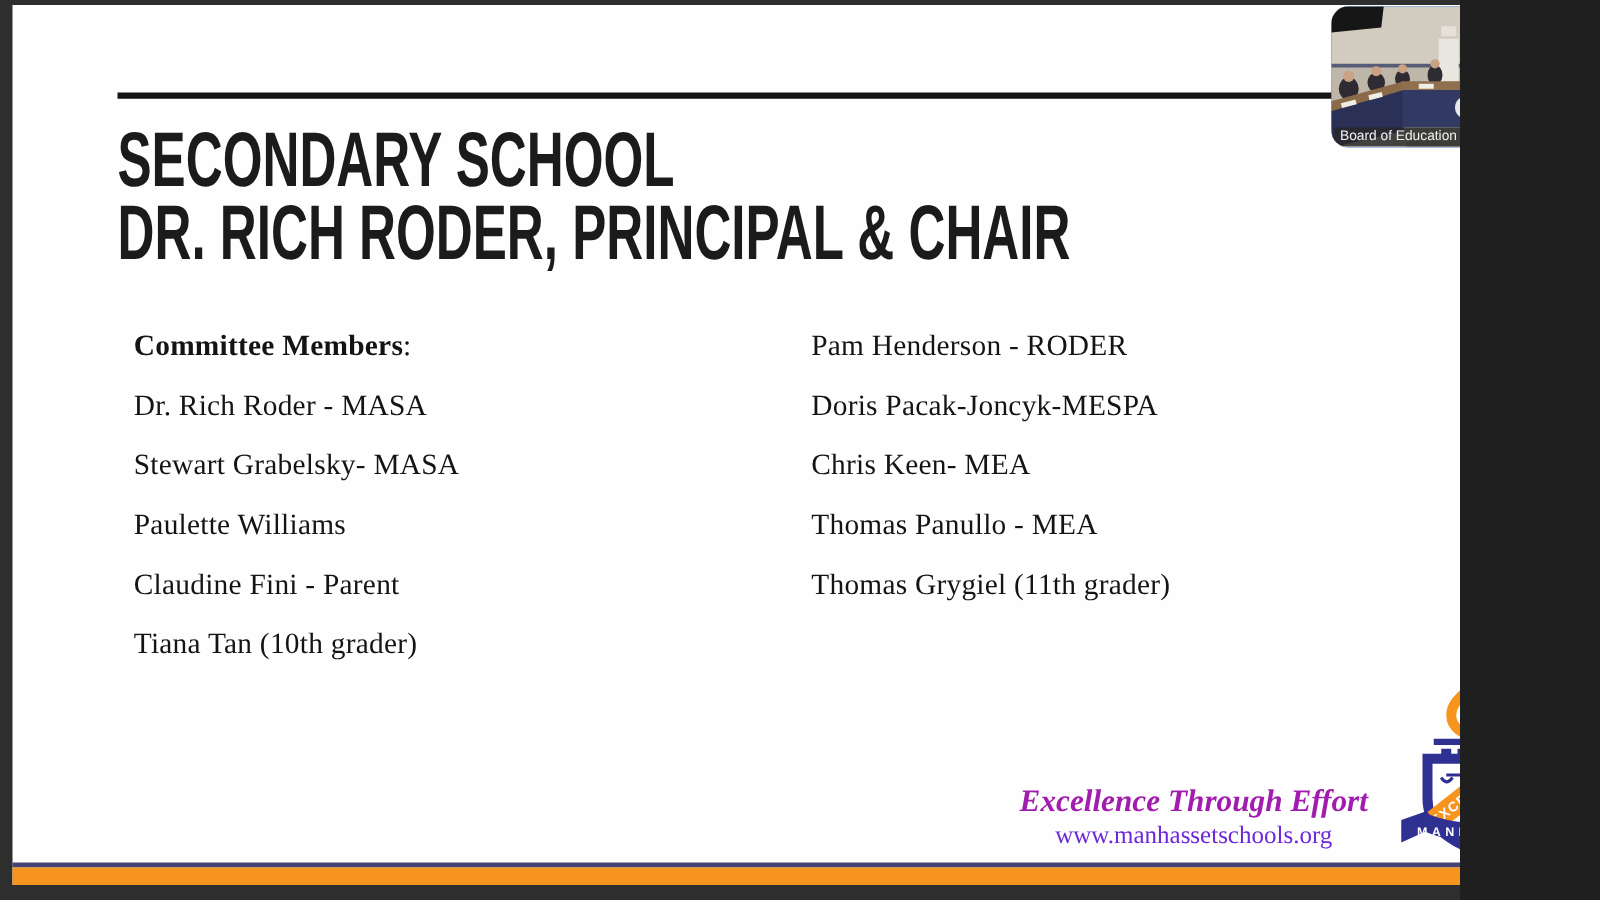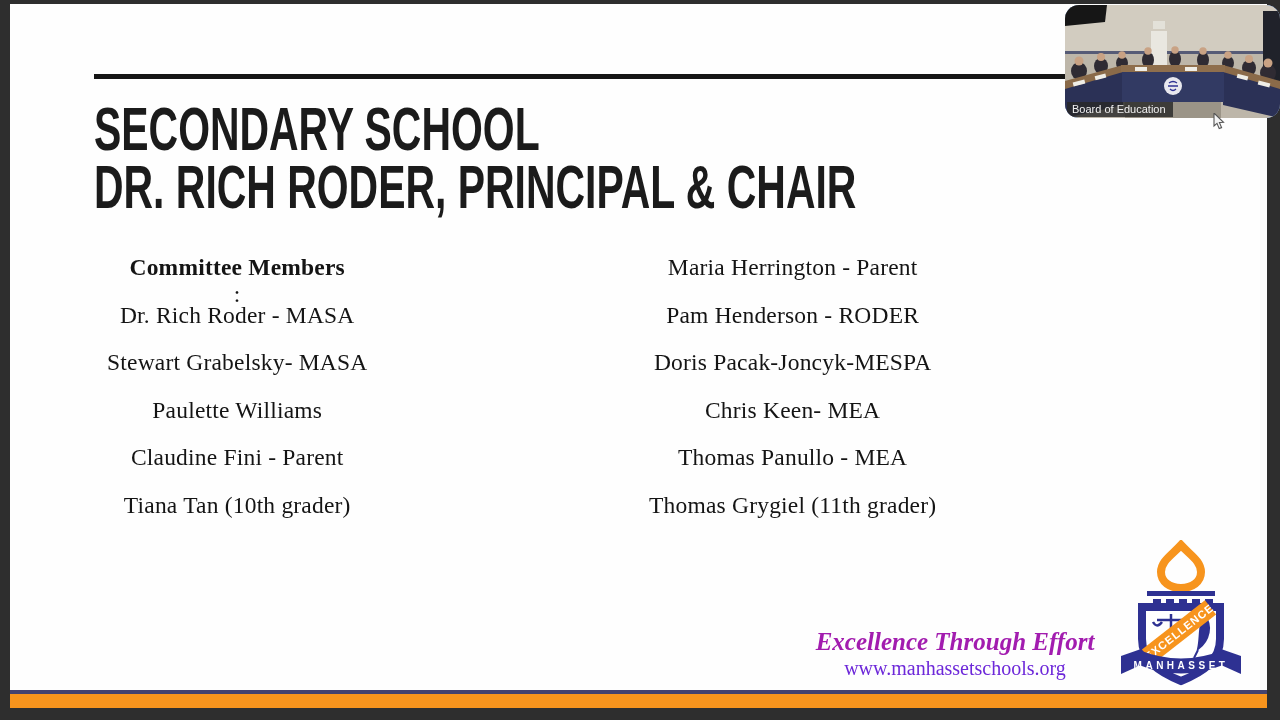--- a/index.html
+++ b/index.html
@@ -1,18 +1,18 @@
 <!DOCTYPE html>
 <html><head>
 <meta charset="utf-8">
 <style>
   html,body{margin:0;padding:0;background:#1f1f1f;}
   *{box-sizing:border-box;}
   #stage{
-    position:relative;width:1280px;height:720px;overflow:hidden;
+    position:relative;width:1168px;height:720px;overflow:hidden;
     background:#2e2e2e;
     font-family:"Liberation Serif", serif;
   }
   
   #slide{
     position:absolute;left:10px;top:4px;width:1257px;height:704px;
     background:#fefefe;
   }
   .title-rule{
     position:absolute;left:84px;top:70px;width:978px;height:5px;
@@ -27,21 +27,20 @@
     letter-spacing:0px;
   }
   .columns{position:absolute;top:250px;left:0;width:100%;}
   .col{position:absolute;top:0;}
   .col.left{left:97px;}
   .col.right{left:639px;}
   .row{
     margin:0;height:47.6px;display:flex;align-items:center;
     font-size:23.5px;color:#141414;white-space:nowrap;
     letter-spacing:0.2px;
-    flex-direction:column;
   }
   .row b{font-weight:700;}
   
   .footer-text{
     position:absolute;left:790px;top:623px;width:310px;text-align:center;
   }
   .tagline{
     margin:0;font-weight:700;font-style:italic;font-size:25px;line-height:30px;
     color:#a21caf;white-space:nowrap;
   }
@@ -90,21 +89,20 @@
             <b>Committee Members</b>
             <span>:</span>
           </p>
         <p class="row">Dr. Rich Roder - MASA</p>
         <p class="row">Stewart Grabelsky- MASA</p>
         <p class="row">Paulette Williams</p>
         <p class="row">Claudine Fini - Parent</p>
         <p class="row">Tiana Tan (10th grader)</p>
       </div>
       <div class="col right">
-        <p class="row">Maria Herrington - Parent</p>
         <p class="row">Pam Henderson - RODER</p>
         <p class="row">Doris Pacak-Joncyk-MESPA</p>
         <p class="row">Chris Keen- MEA</p>
         <p class="row">Thomas Panullo - MEA</p>
         <p class="row">Thomas Grygiel (11th grader)</p>
       </div>
     </div>
 
     <div class="footer-text">
       <p class="tagline">Excellence Through Effort</p>

